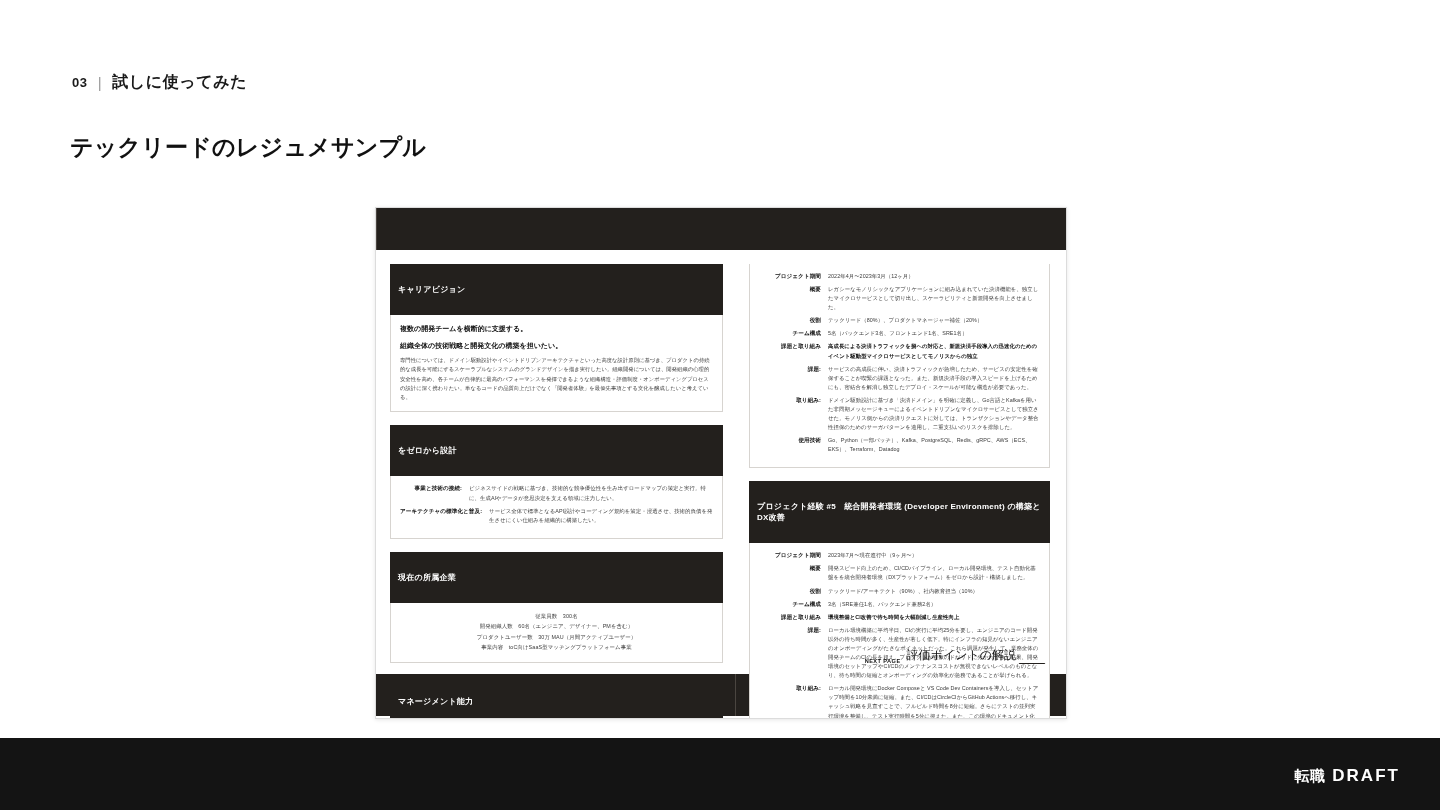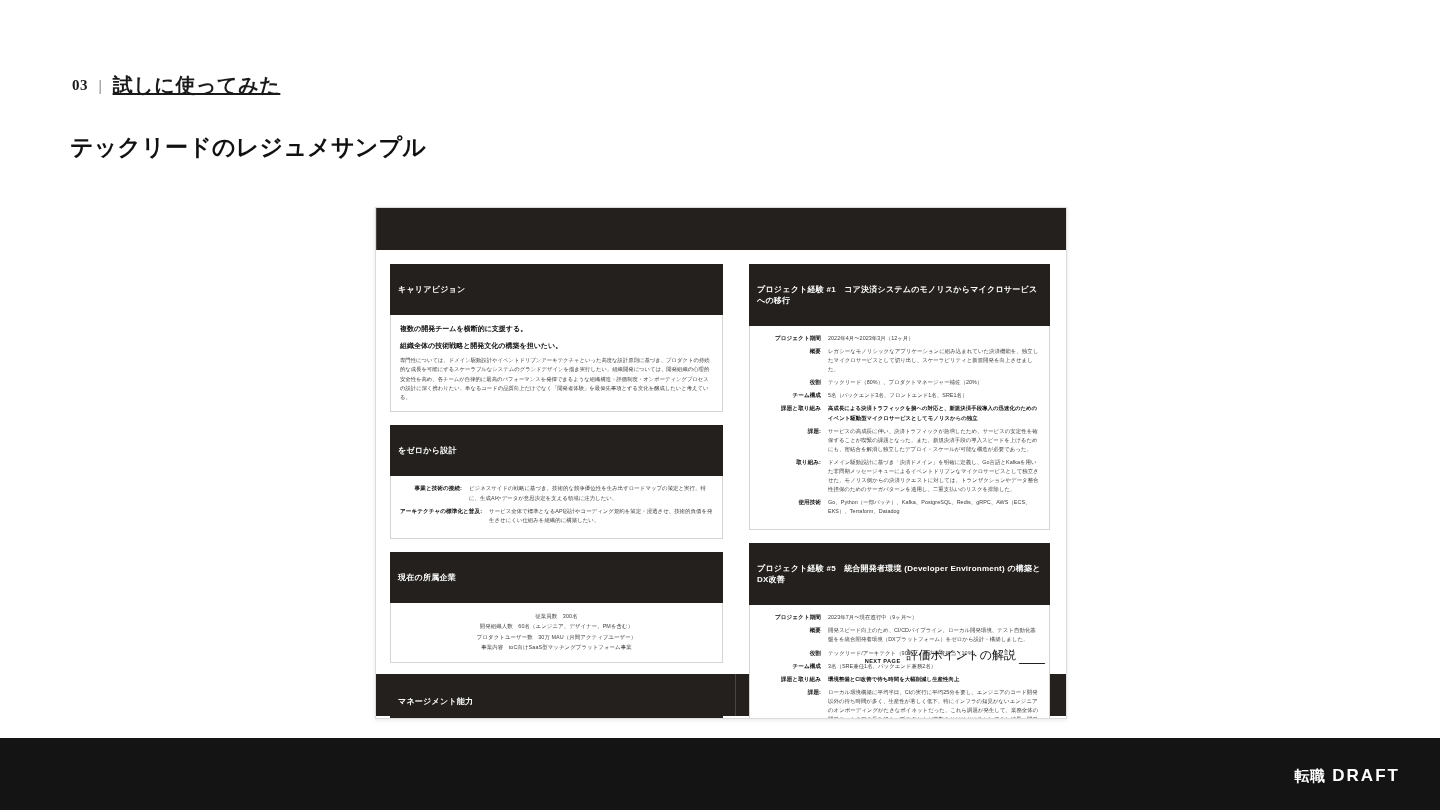--- a/index.html
+++ b/index.html
@@ -10,23 +10,23 @@
     color:#1a1a1a;
     overflow:hidden;
     position:relative;
   }
   
   .slide-kicker{
     position:absolute;left:72px;top:72px;
     display:flex;align-items:center;gap:10px;
     font-size:15px;font-weight:bold;letter-spacing:.04em;
   }
-  .slide-kicker .num{font-size:15px;font-weight:bold;font-family:Liberation Serif, serif;}
+  .slide-kicker .num{font-size:13px;font-weight:bold;}
   .slide-kicker .bar{color:#9a9a9a;font-weight:normal;}
-  .slide-kicker .ktext{font-size:20px;font-weight:bold;text-decoration:underline;}
+  .slide-kicker .ktext{font-size:16px;font-weight:bold;}
   .slide-title{
     position:absolute;left:70px;top:132px;
     font-size:23px;font-weight:bold;letter-spacing:.01em;
     color:#111;
   }
   
   .footer-band{
     position:absolute;left:0;bottom:0;width:1440px;height:72px;
     background:#141414;
   }
@@ -191,21 +191,20 @@
             <div class="v">新卒・ジュニア層大2名に対して、コードレビュー、設計レビュー、週次1on1を通じた技術的成長支援を実施。特にテスト駆動開発（TDD）の導入を指導。</div>
           </div>
         </div>
       </div>
 
     </div>
 
     <div class="col col-right">
 
       <div class="sec">
-        <div class="sec-head">プロジェクト経験 #1　コア決済システムのモノリスからマイクロサービスへの移行</div>
         <div class="sec-box">
           <div class="kv wide">
             <div class="k">プロジェクト期間</div>
             <div class="v">2022年4月〜2023年3月（12ヶ月）</div>
           </div>
           <div class="kv wide">
             <div class="k">概要</div>
             <div class="v">レガシーなモノリシックなアプリケーションに組み込まれていた決済機能を、独立したマイクロサービスとして切り出し、スケーラビリティと新規開発を向上させました。</div>
           </div>
           <div class="kv wide">

